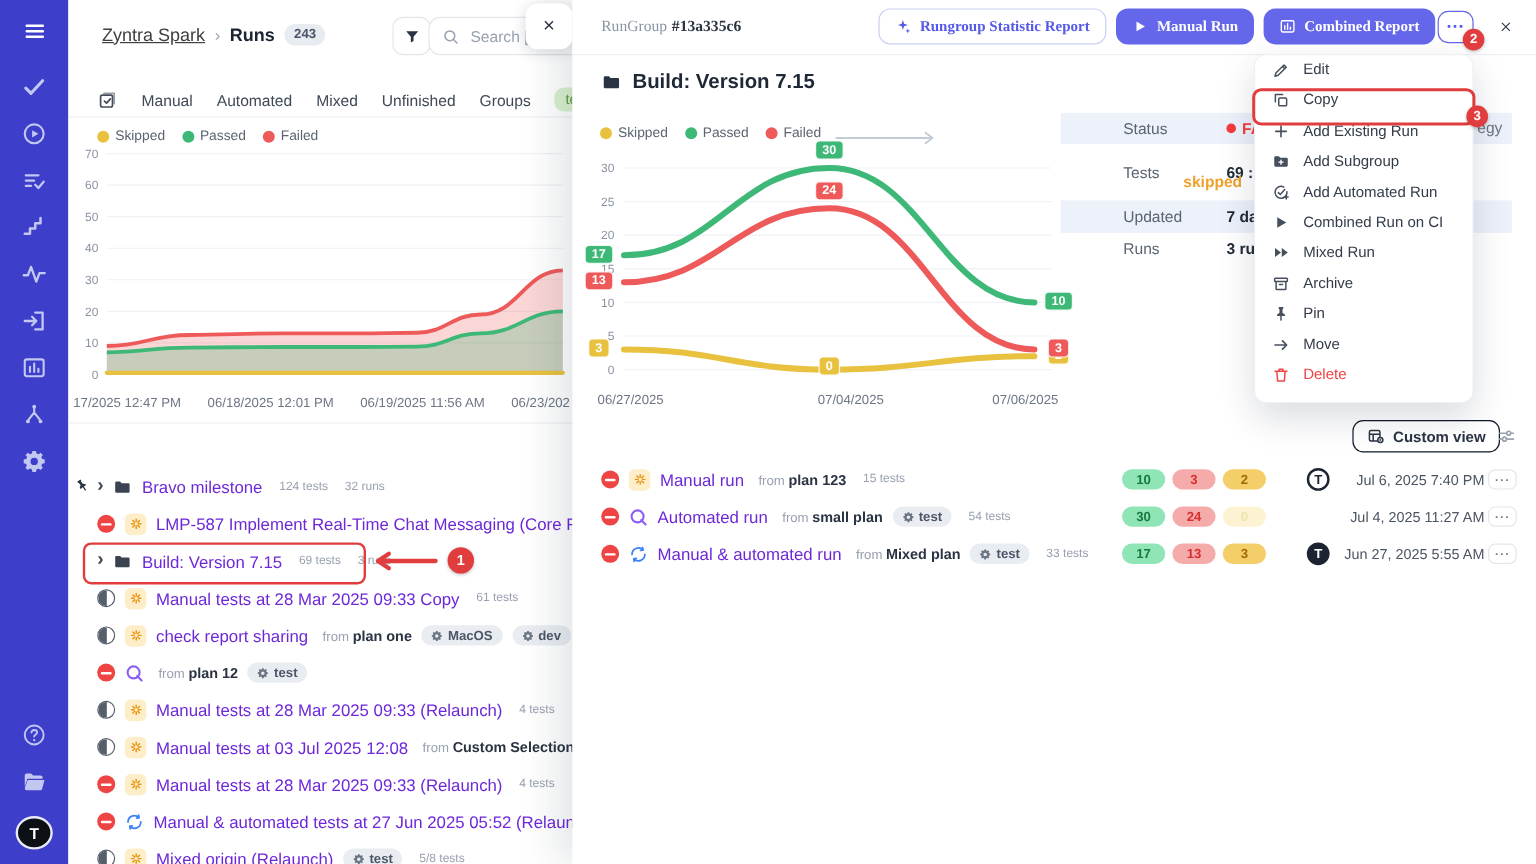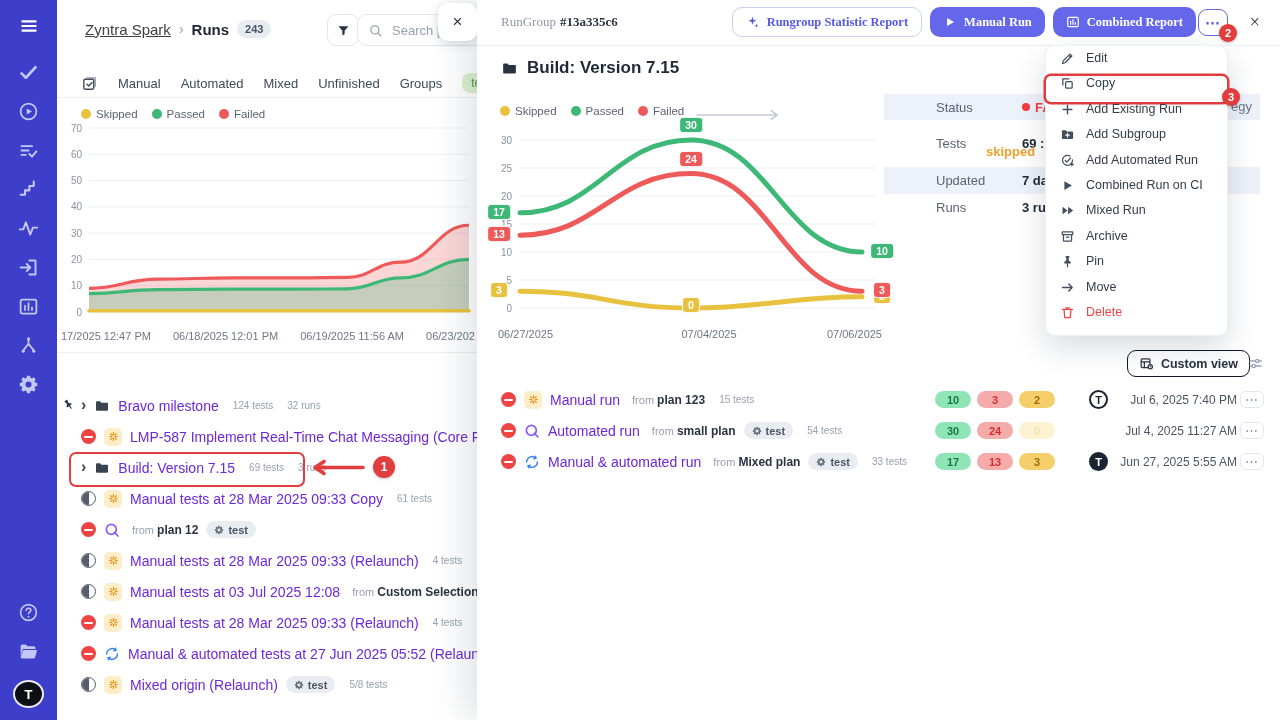--- a/index.html
+++ b/index.html
@@ -322,20 +322,40 @@
           <span class="ic-half"></span>
           <span class="ic-spark">
             <svg viewBox="0 0 24 24" fill="none" stroke="currentColor" stroke-width="2.6" stroke-linecap="round">
               <path d="M12 3.5V8m0 8v4.5M3.5 12H8m8 0h4.5M6 6l3.2 3.2m5.6 5.6L18 18M18 6l-3.2 3.2m-5.6 5.6L6 18"></path>
             </svg>
           </span>
           <span class="l-name">Manual tests at 28 Mar 2025 09:33 Copy</span>
           <span class="l-meta">61 tests</span>
         </div>
         <div class="l-row">
+          <span class="ic-half"></span>
+          <span class="ic-spark">
+            <svg viewBox="0 0 24 24" fill="none" stroke="currentColor" stroke-width="2.6" stroke-linecap="round">
+              <path d="M12 3.5V8m0 8v4.5M3.5 12H8m8 0h4.5M6 6l3.2 3.2m5.6 5.6L18 18M18 6l-3.2 3.2m-5.6 5.6L6 18"></path>
+            </svg>
+          </span>
+          <span class="l-name">check report sharing</span>
+          <span class="l-from">from <b>plan one</b></span>
+          <span class="chip"><span class="cgear">
+              <svg viewBox="0 0 24 24" fill="currentColor">
+                <path fill-rule="evenodd" d="M10.3 2h3.4l.5 2.4 1.9.8L18 3.8 20.2 6l-1.4 1.9.8 1.9 2.4.5v3.4l-2.4.5-.8 1.9 1.4 1.9-2.2 2.2-1.9-1.4-1.9.8-.5 2.4h-3.4l-.5-2.4-1.9-.8L5.8 20.2 3.6 18l1.4-1.9-.8-1.9L2 13.7v-3.4l2.4-.5.8-1.9L3.8 6 6 3.8l1.9 1.4 1.9-.8zM12 8.5a3.5 3.5 0 100 7 3.5 3.5 0 000-7z"></path>
+              </svg>
+            </span>MacOS</span>
+          <span class="chip"><span class="cgear">
+              <svg viewBox="0 0 24 24" fill="currentColor">
+                <path fill-rule="evenodd" d="M10.3 2h3.4l.5 2.4 1.9.8L18 3.8 20.2 6l-1.4 1.9.8 1.9 2.4.5v3.4l-2.4.5-.8 1.9 1.4 1.9-2.2 2.2-1.9-1.4-1.9.8-.5 2.4h-3.4l-.5-2.4-1.9-.8L5.8 20.2 3.6 18l1.4-1.9-.8-1.9L2 13.7v-3.4l2.4-.5.8-1.9L3.8 6 6 3.8l1.9 1.4 1.9-.8zM12 8.5a3.5 3.5 0 100 7 3.5 3.5 0 000-7z"></path>
+              </svg>
+            </span>dev</span>
+        </div>
+        <div class="l-row">
           <span class="ic-minus"></span>
           <span class="ic-auto"><svg viewBox="0 0 24 24" fill="none" stroke="currentColor" stroke-width="2.6">
               <circle cx="11" cy="11" r="7.5"></circle>
               <path d="M15.5 15.5 21 21" stroke-linecap="round"></path>
             </svg></span>
           <span class="l-from">from <b>plan 12</b></span>
           <span class="chip"><span class="cgear">
               <svg viewBox="0 0 24 24" fill="currentColor">
                 <path fill-rule="evenodd" d="M10.3 2h3.4l.5 2.4 1.9.8L18 3.8 20.2 6l-1.4 1.9.8 1.9 2.4.5v3.4l-2.4.5-.8 1.9 1.4 1.9-2.2 2.2-1.9-1.4-1.9.8-.5 2.4h-3.4l-.5-2.4-1.9-.8L5.8 20.2 3.6 18l1.4-1.9-.8-1.9L2 13.7v-3.4l2.4-.5.8-1.9L3.8 6 6 3.8l1.9 1.4 1.9-.8zM12 8.5a3.5 3.5 0 100 7 3.5 3.5 0 000-7z"></path>
               </svg>

